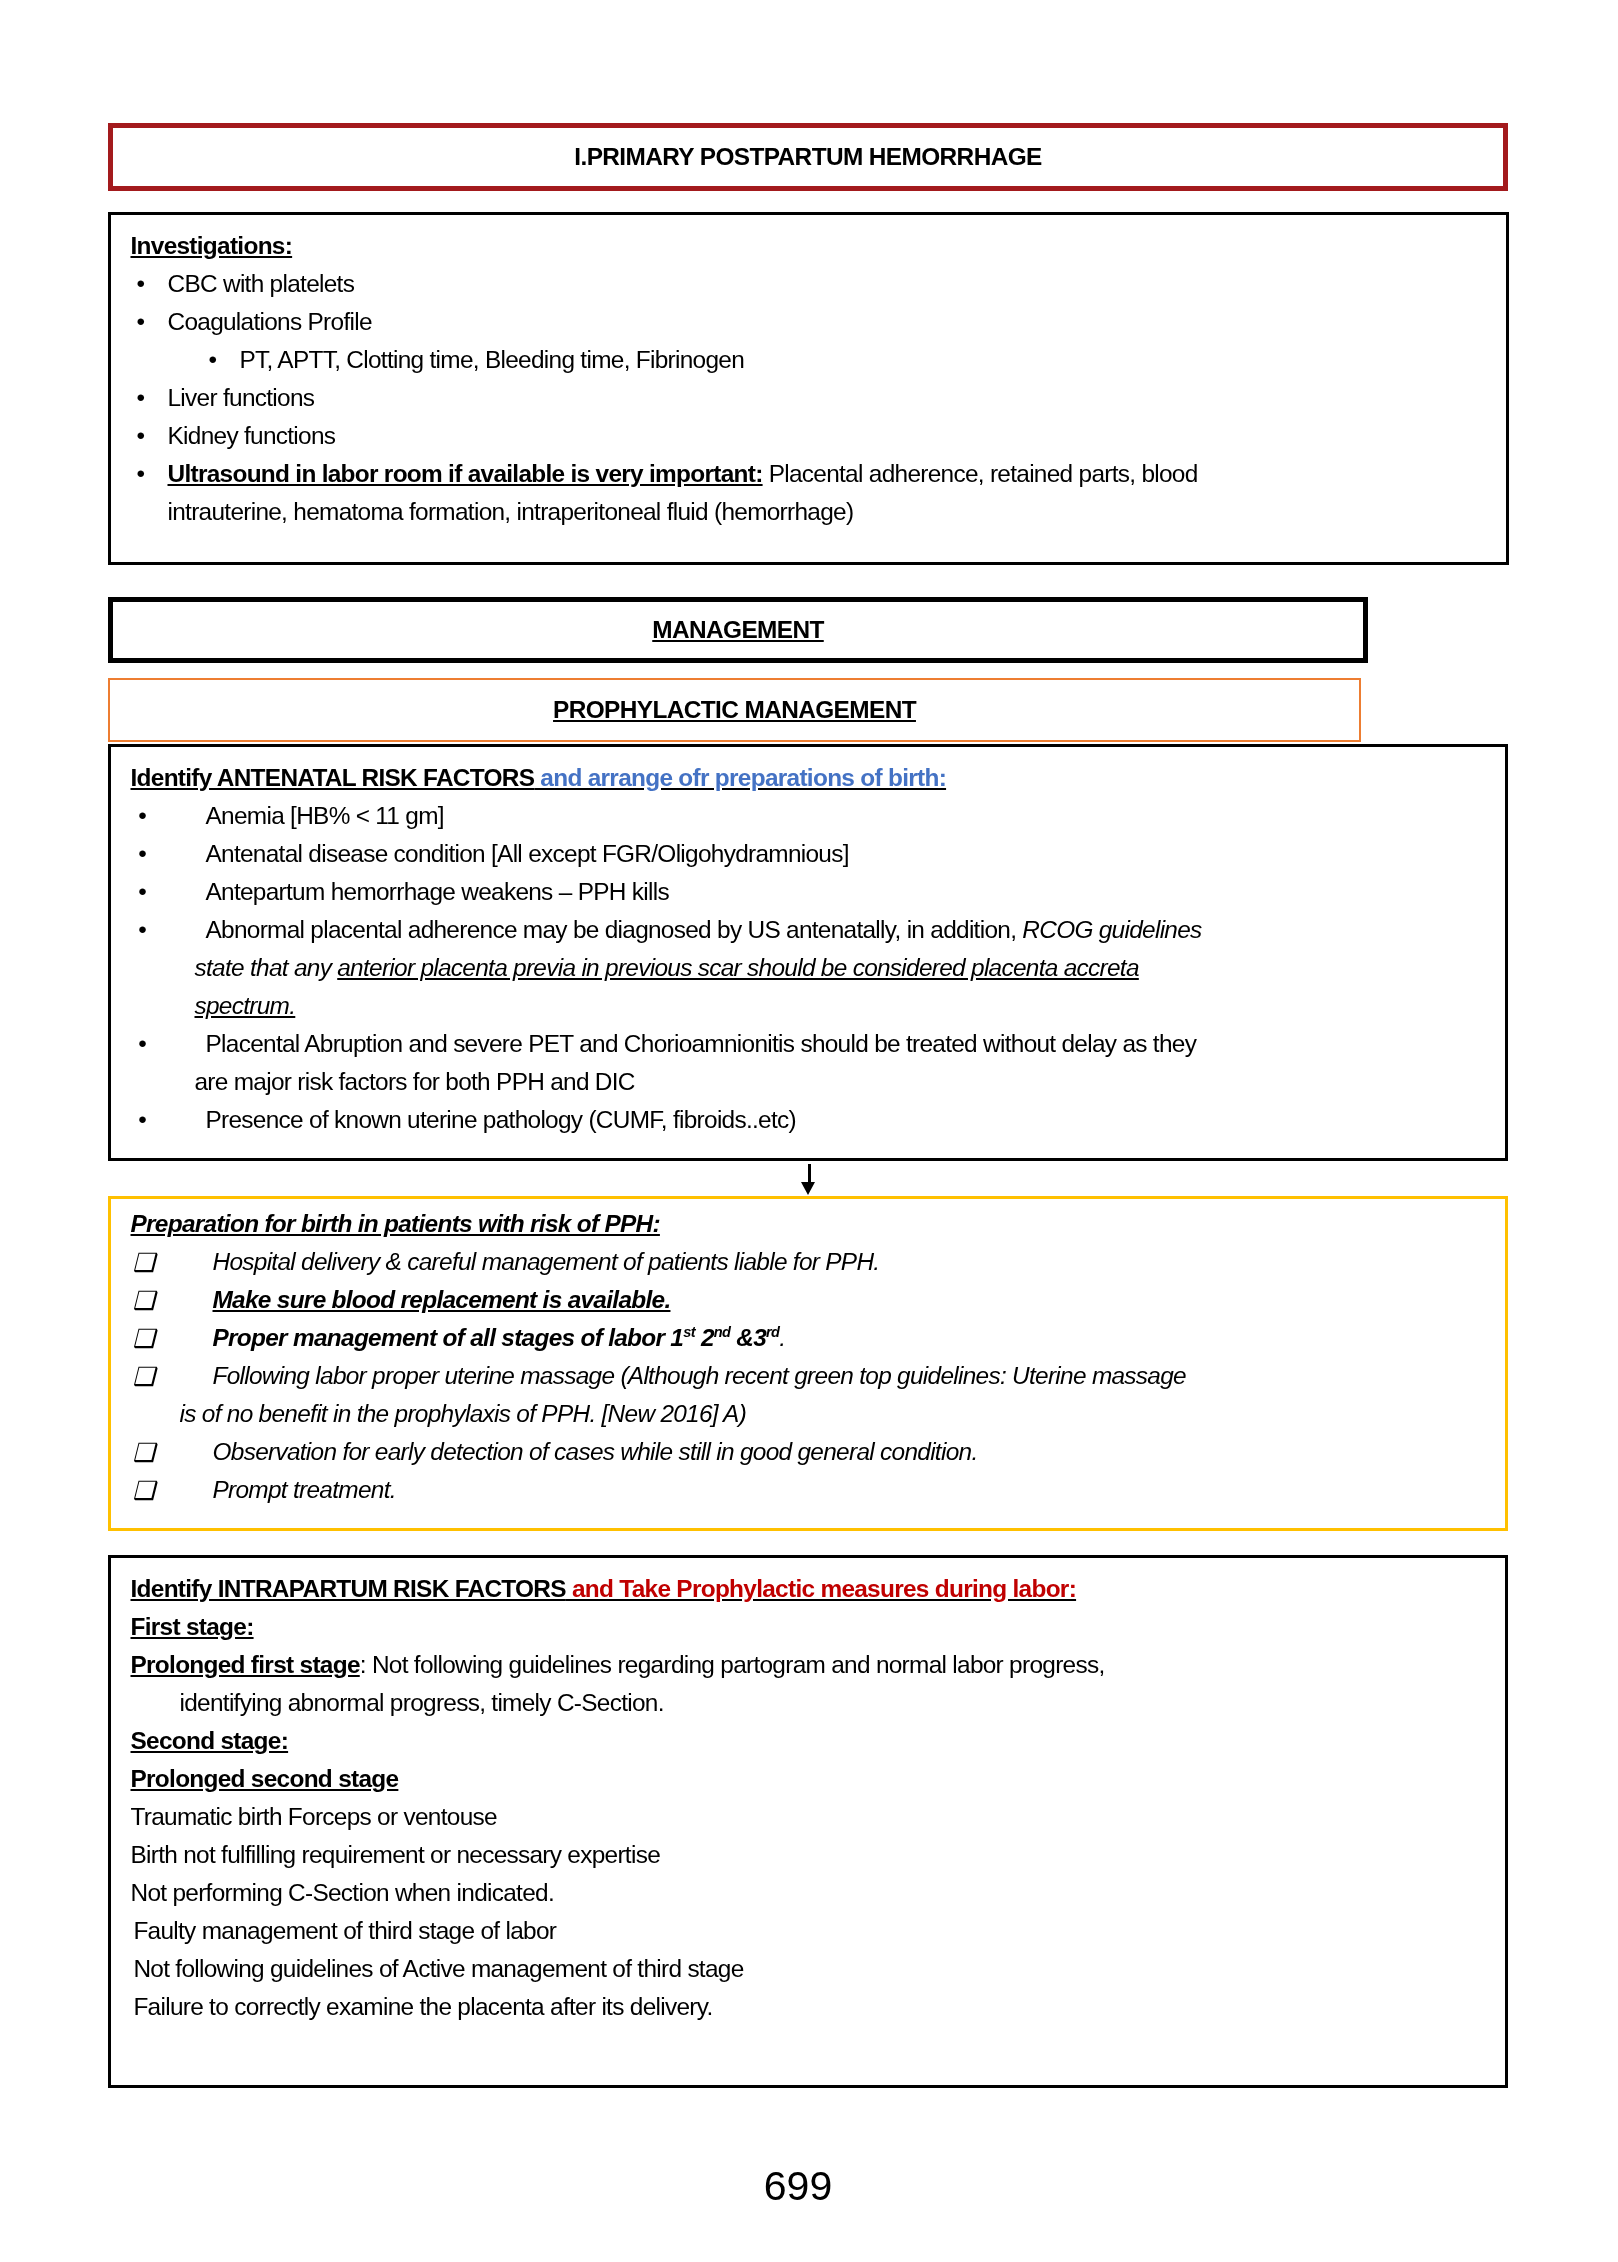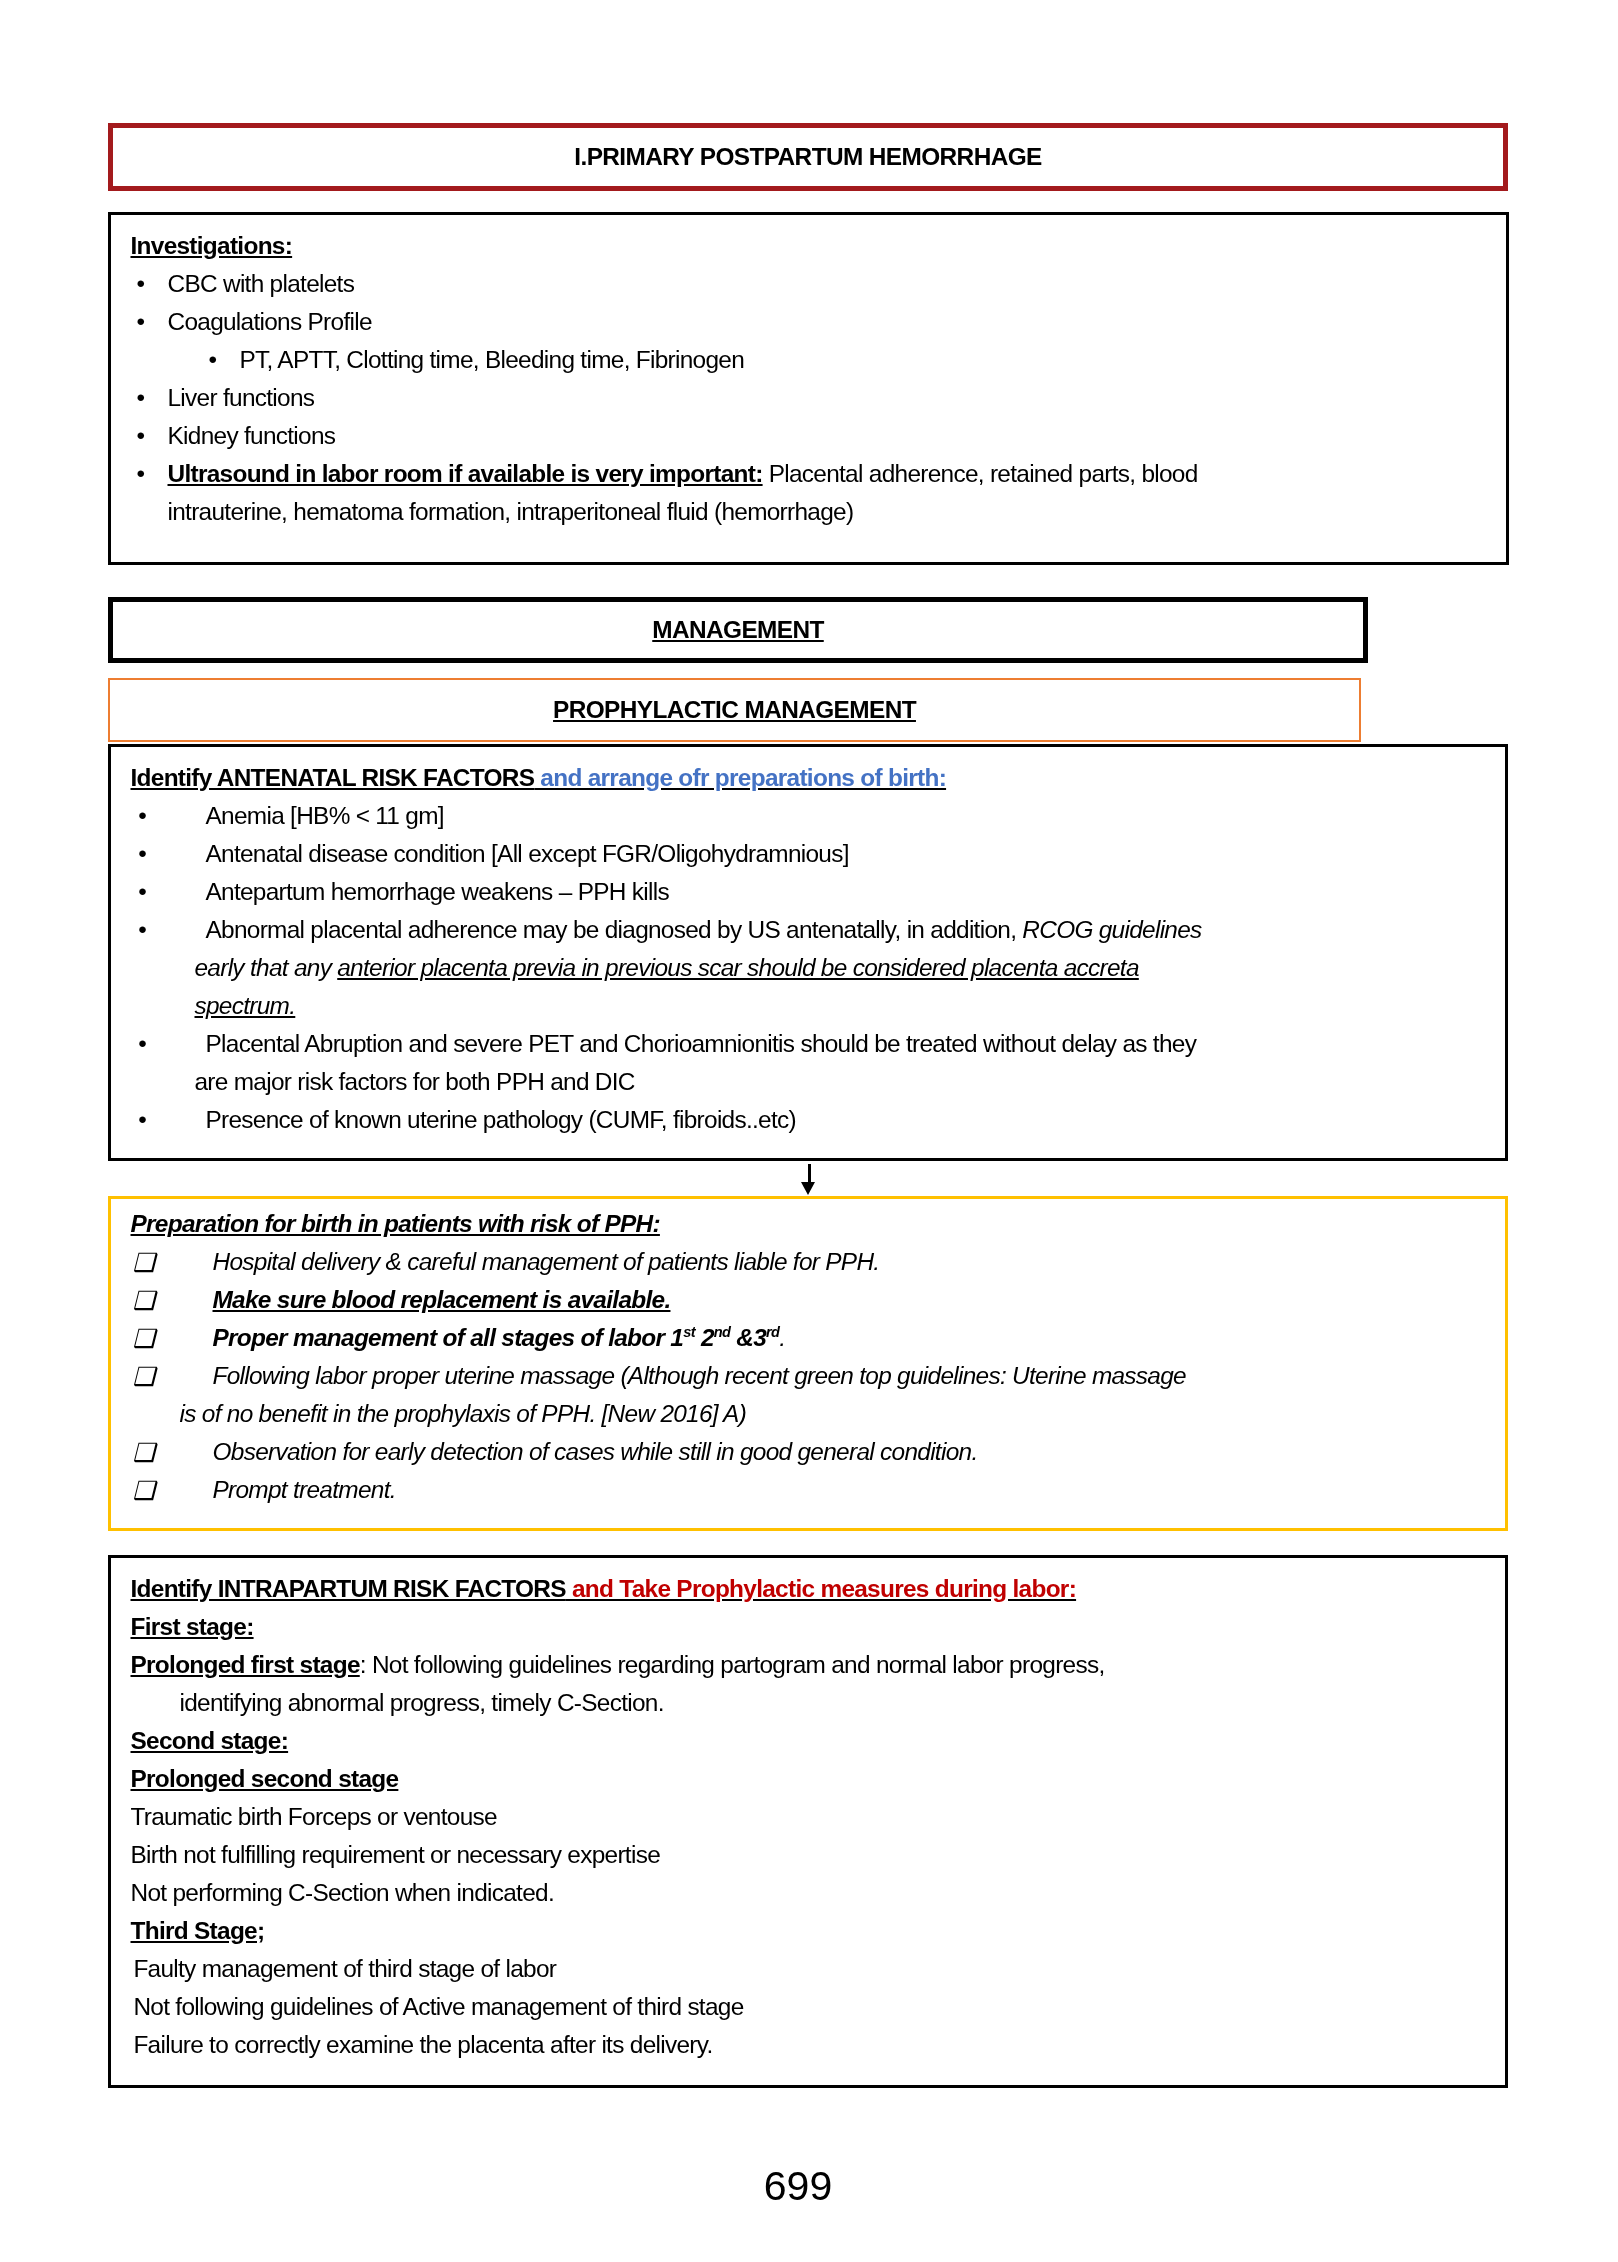--- a/index.html
+++ b/index.html
@@ -71,21 +71,21 @@
   <span class="hdr">PROPHYLACTIC MANAGEMENT</span>
 </div>
 
 <div class="box ante-box">
   <div class="content" style="top:11.7px;">
     <div class="line u"><span class="b">Identify ANTENATAL RISK FACTORS</span><span class="b blue"> and arrange ofr preparations of birth:</span></div>
     <div class="line ab"><span class="bul">•</span><span>Anemia [HB% &lt; 11 gm]</span></div>
     <div class="line ab"><span class="bul">•</span><span>Antenatal disease condition [All except FGR/Oligohydramnious]</span></div>
     <div class="line ab"><span class="bul">•</span><span>Antepartum hemorrhage weakens – PPH kills</span></div>
     <div class="line ab"><span class="bul">•</span><span>Abnormal placental adherence may be diagnosed by US antenatally, in addition, </span><span class="i">RCOG guidelines</span></div>
-    <div class="line abcont i"><span>early that any </span><span class="u">anterior placenta previa in previous scar should be considered placenta accreta</span></div>
+    <div class="line abcont i"><span>state that any </span><span class="u">anterior placenta previa in previous scar should be considered placenta accreta</span></div>
     <div class="line abcont i u">spectrum.</div>
     <div class="line ab"><span class="bul">•</span><span>Placental Abruption and severe PET and Chorioamnionitis should be treated without delay as they</span></div>
     <div class="line abcont">are major risk factors for both PPH and DIC</div>
     <div class="line ab"><span class="bul">•</span><span>Presence of known uterine pathology (CUMF, fibroids..etc)</span></div>
   </div>
 </div>
 
 <div class="arrow-line"></div>
 <div class="arrow-head"></div>
 
@@ -106,21 +106,20 @@
   <div class="content" style="top:11.7px;">
     <div class="line u"><span class="b">Identify INTRAPARTUM RISK FACTORS</span><span class="b red"> and Take Prophylactic measures during labor:</span></div>
     <div class="line b u">First stage:</div>
     <div class="line"><span class="b u">Prolonged first stage</span><span>: Not following guidelines regarding partogram and normal labor progress,</span></div>
     <div class="line indent">identifying abnormal progress, timely C-Section.</div>
     <div class="line b u">Second stage:</div>
     <div class="line b u">Prolonged second stage</div>
     <div class="line">Traumatic birth  Forceps or ventouse</div>
     <div class="line">Birth not fulfilling requirement or necessary expertise</div>
     <div class="line">Not performing C-Section when indicated.</div>
-    <div class="line b u">Third Stage;</div>
     <div class="line" style="padding-left:2.9px;">Faulty management of third stage of labor</div>
     <div class="line" style="padding-left:2.9px;">Not following guidelines of Active management of third stage</div>
     <div class="line" style="padding-left:2.9px;">Failure to correctly examine the placenta after its delivery.</div>
   </div>
 </div>
 
 <div class="page-num">699</div>
 
 
 </body></html>

